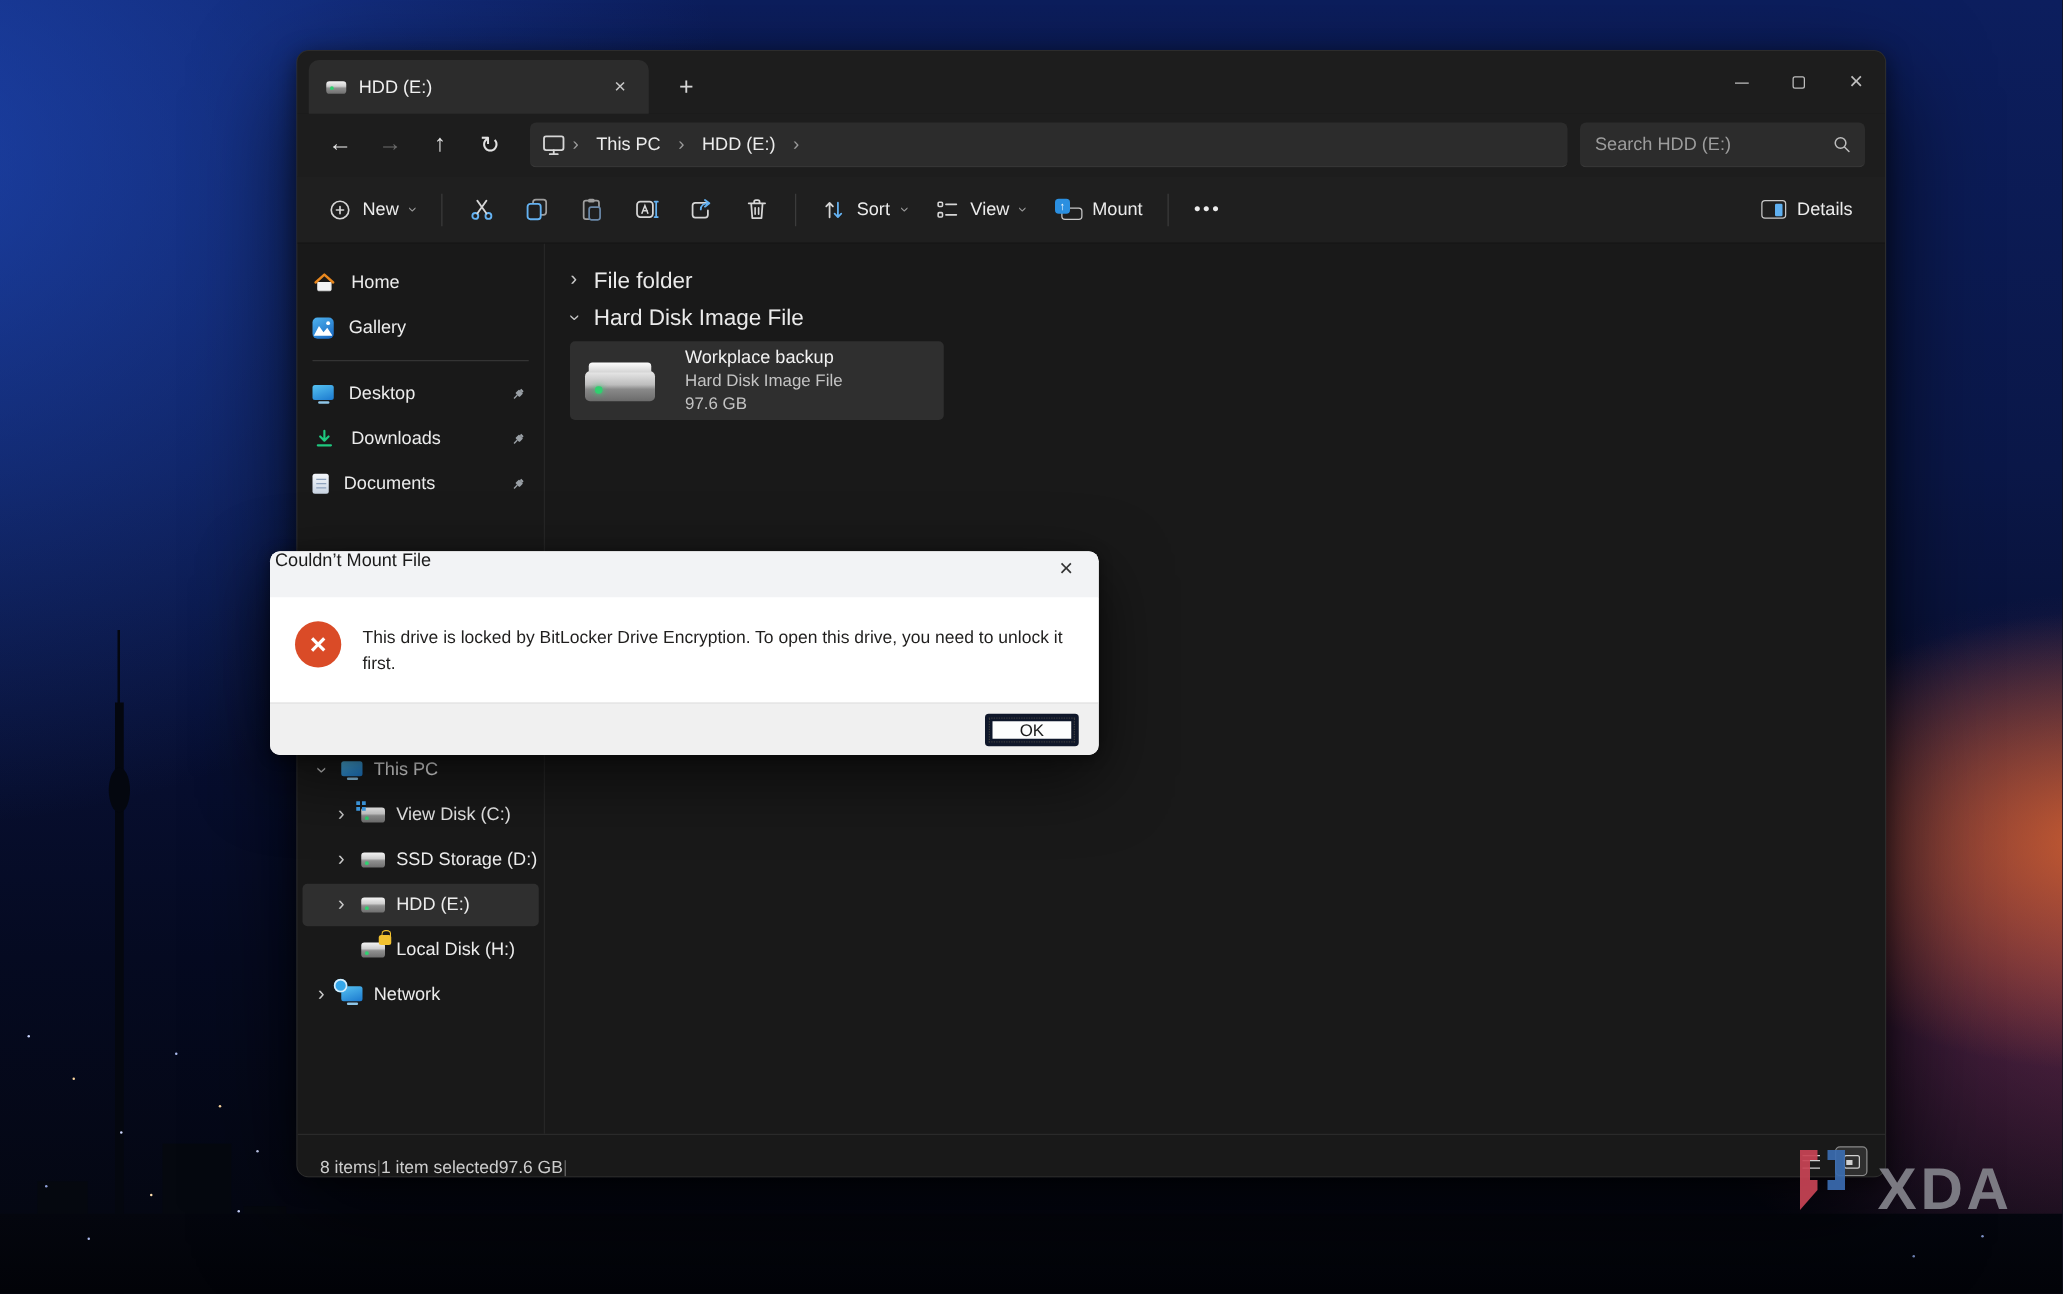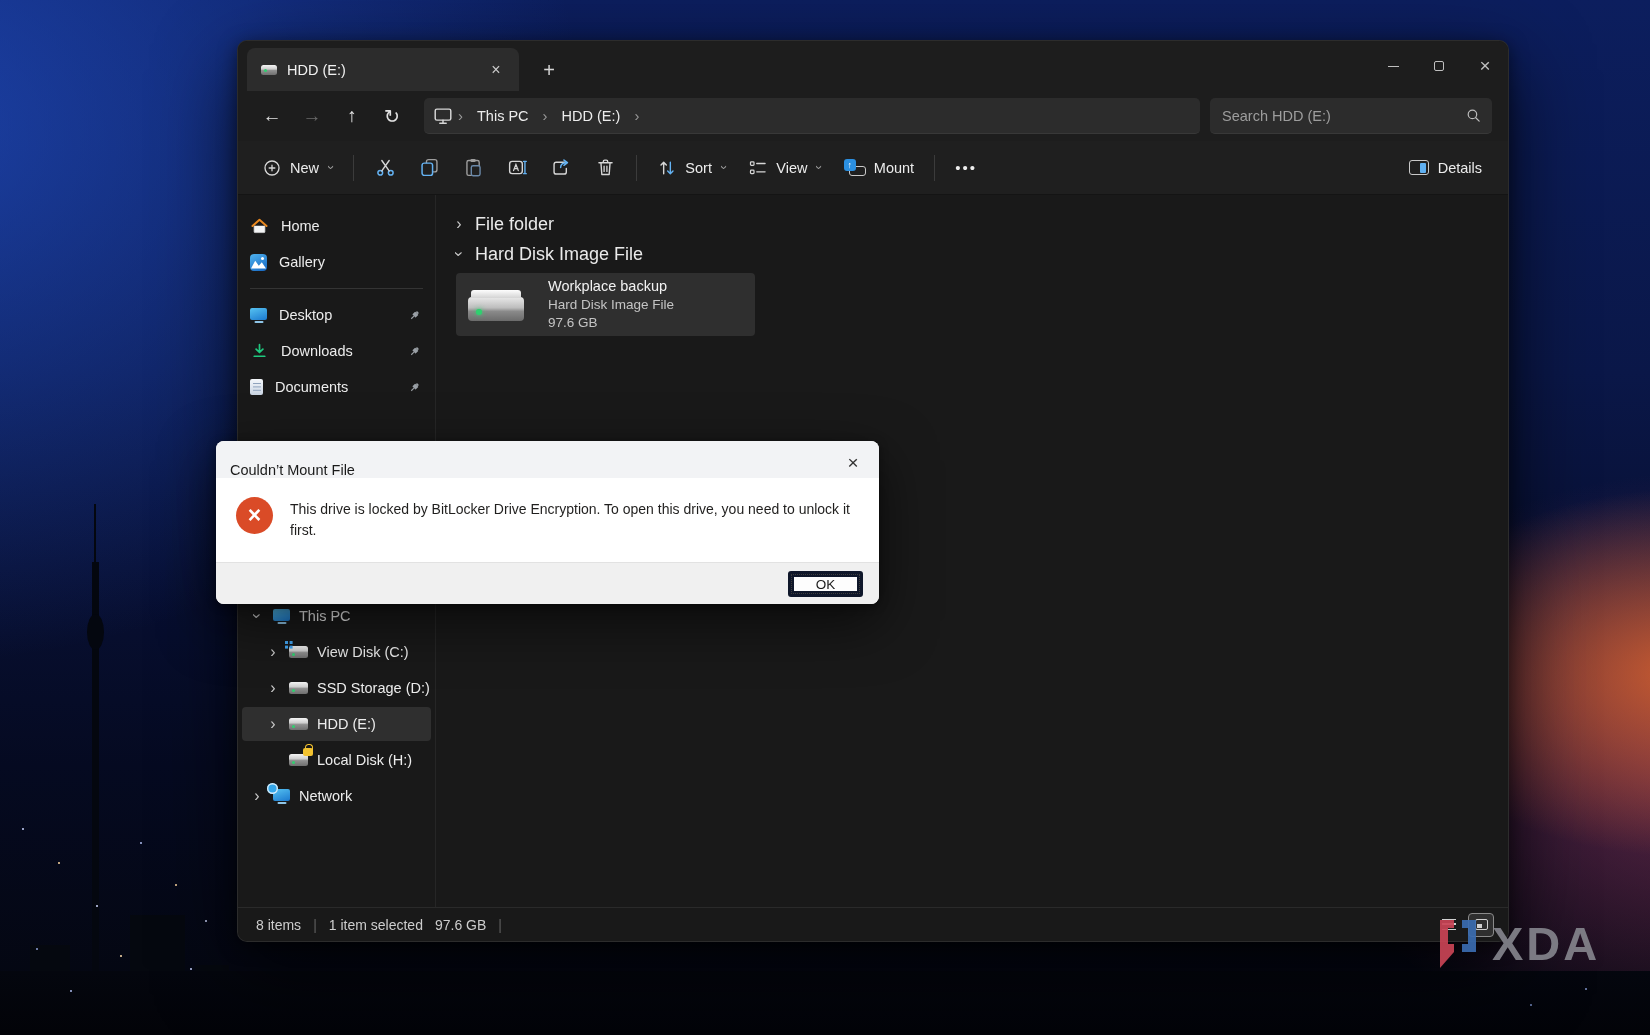--- a/index.html
+++ b/index.html
@@ -45,21 +45,21 @@
 
   
   .navbar{height:50px;flex:none;display:flex;align-items:center;padding:0 16px;gap:4px;background:#1d1d1d}
   .navbtn{width:36px;height:34px;border-radius:4px;display:flex;align-items:center;justify-content:center;
     font-size:19px;color:#e2e2e2;cursor:pointer}
   .navbtn.disabled{color:#6b6b6b}
   .crumbbar{flex:1;height:36px;margin:0 6px 0 10px;background:#2c2c2c;border-radius:5px;display:flex;align-items:center;
     padding:0 8px;gap:2px;border-bottom:1px solid #383838}
   .crumb{padding:4px 10px;border-radius:4px;color:#ececec;font-size:14.5px;cursor:pointer;white-space:nowrap}
   .crumb-sep{color:#9a9a9a;font-size:15px;padding:0 2px;cursor:pointer}
-  .searchbox{width:282px;height:36px;background:#2c2c2c;border-radius:5px;border-bottom:1px solid #383838;
+  .searchbox{width:228px;height:36px;background:#2c2c2c;border-radius:5px;border-bottom:1px solid #383838;
     display:flex;align-items:center;padding:0 10px 0 12px}
   .searchbox input{flex:1;background:transparent;border:none;outline:none;color:#e6e6e6;font-size:14.5px;
     font-family:"Liberation Sans",sans-serif}
   .searchbox input::placeholder{color:#9d9d9d}
 
   
   .cmdbar{height:54px;flex:none;display:flex;align-items:center;padding:0 14px;gap:2px;background:#1f1f1f;
     border-bottom:1px solid #141414}
   .cbtn{display:flex;align-items:center;gap:8px;padding:7px 10px;border-radius:4px;color:#ececec;font-size:14.5px;cursor:pointer}
   .ibtn{width:42px;height:38px;display:flex;align-items:center;justify-content:center;border-radius:4px;cursor:pointer}
@@ -125,48 +125,48 @@
   .drv-lg{position:relative;flex:none;width:56px;height:24px;border-radius:4px;margin-top:8px;
     background:linear-gradient(180deg,#e9e9e9 0%,#bdbdbd 45%,#8a8a8a 60%,#6b6b6b 100%)}
   .drv-lg::before{content:'';position:absolute;left:3px;right:3px;top:-7px;height:8px;border-radius:3px 3px 0 0;
     background:linear-gradient(#fdfdfd,#d4d4d4)}
   .drv-lg i{position:absolute;left:8px;bottom:6px;width:5.5px;height:5.5px;border-radius:50%;background:#2fd06f;
     box-shadow:0 0 5px rgba(47,208,111,.9)}
   .tile .tname{font-size:14.5px;color:#f2f2f2;line-height:1.35}
   .tile .tsub{font-size:13.5px;color:#c4c4c4;line-height:1.35}
 
   
-  .statusbar{height:34px;flex:none;display:flex;align-items:center;padding:0 14px 0 18px;gap:12px;
+  .statusbar{height:34px;flex:none;display:flex;align-items:flex-end;padding:0 14px 0 18px;
     border-top:1px solid #2a2a2a;background:#191919;font-size:14px;color:#cdcdcd}
   .st-sep{color:#5f5f5f}
   .viewtoggles{margin-left:auto;display:flex;gap:6px;align-items:center}
   .vt{width:26px;height:24px;border-radius:4px;display:flex;align-items:center;justify-content:center;cursor:pointer}
   .vt.sel{background:#2f2f2f;border:1px solid #8a8a8a}
   .vt-list{width:14px;height:11px;border-top:1.6px solid #d0d0d0;border-bottom:1.6px solid #d0d0d0;position:relative}
   .vt-list::after{content:'';position:absolute;left:0;right:0;top:3.2px;height:1.6px;background:#d0d0d0}
   .vt-thumb{width:13px;height:11px;border:1.6px solid #d0d0d0;border-radius:2px;position:relative}
   .vt-thumb::after{content:'';position:absolute;left:1.5px;bottom:1.5px;width:5px;height:4px;background:#d0d0d0}
 
   
   .dialog{position:absolute;left:216px;top:441px;width:663px;border-radius:8px;overflow:hidden;z-index:40;
     background:#fff;box-shadow:0 18px 55px rgba(0,0,0,.6),0 2px 10px rgba(0,0,0,.4);font-size:14px;color:#1b1b1b}
-  .dlg-title{height:37px;background:#f2f3f5;display:flex;align-items:flex-end;padding:0 6px 0 14px}
+  .dlg-title{height:37px;background:#f2f3f5;display:flex;align-items:flex-start;padding:0 6px 0 4px}
   .dlg-title .dtext{flex:1;font-size:14.5px;color:#1a1a1a}
   .dlg-close{width:40px;height:30px;display:flex;align-items:center;justify-content:center;font-size:19px;color:#333;cursor:pointer}
   .dlg-body{display:flex;gap:17px;padding:19px 22px 21px 20px;background:#fff}
   .errcircle{flex:none;width:37px;height:37px;border-radius:50%;background:#da4b27;color:#fff;display:flex;
     align-items:center;justify-content:center;font-size:23px;font-weight:bold;line-height:1}
   .dlg-msg{max-width:572px;font-size:14px;line-height:1.5;color:#201f1e;padding-top:2px}
   .dlg-footer{height:42px;background:#f0f0f0;border-top:1px solid #e2e2e2;display:flex;align-items:center;
     justify-content:flex-end;padding:0 16px}
   .okbtn{width:75px;height:26px;background:#fdfdfd;border:6px solid #0f172a;border-radius:3px;font-size:13.5px;
     color:#1a1a1a;font-family:"Liberation Sans",sans-serif;cursor:pointer;outline:1px dotted #3c3c3c;outline-offset:-4px}
 
   
-  .xda{position:absolute;left:1434px;top:912px;z-index:60;display:flex;align-items:center;gap:10px;opacity:.92}
+  .xda{position:absolute;left:1434px;top:912px;z-index:60;display:flex;align-items:flex-end;gap:20px;opacity:.92}
   .xda-text{font-size:47px;font-weight:bold;letter-spacing:3px;color:#84848c;line-height:1}
 </style>
 </head>
 <body>
 
 <div class="desktop">
   <div class="bldg" style="left:30px;width:40px;height:90px"></div>
   <div class="bldg" style="left:130px;width:55px;height:120px"></div>
   <div class="bldg" style="left:195px;width:34px;height:70px"></div>
   <div class="tower"></div>

